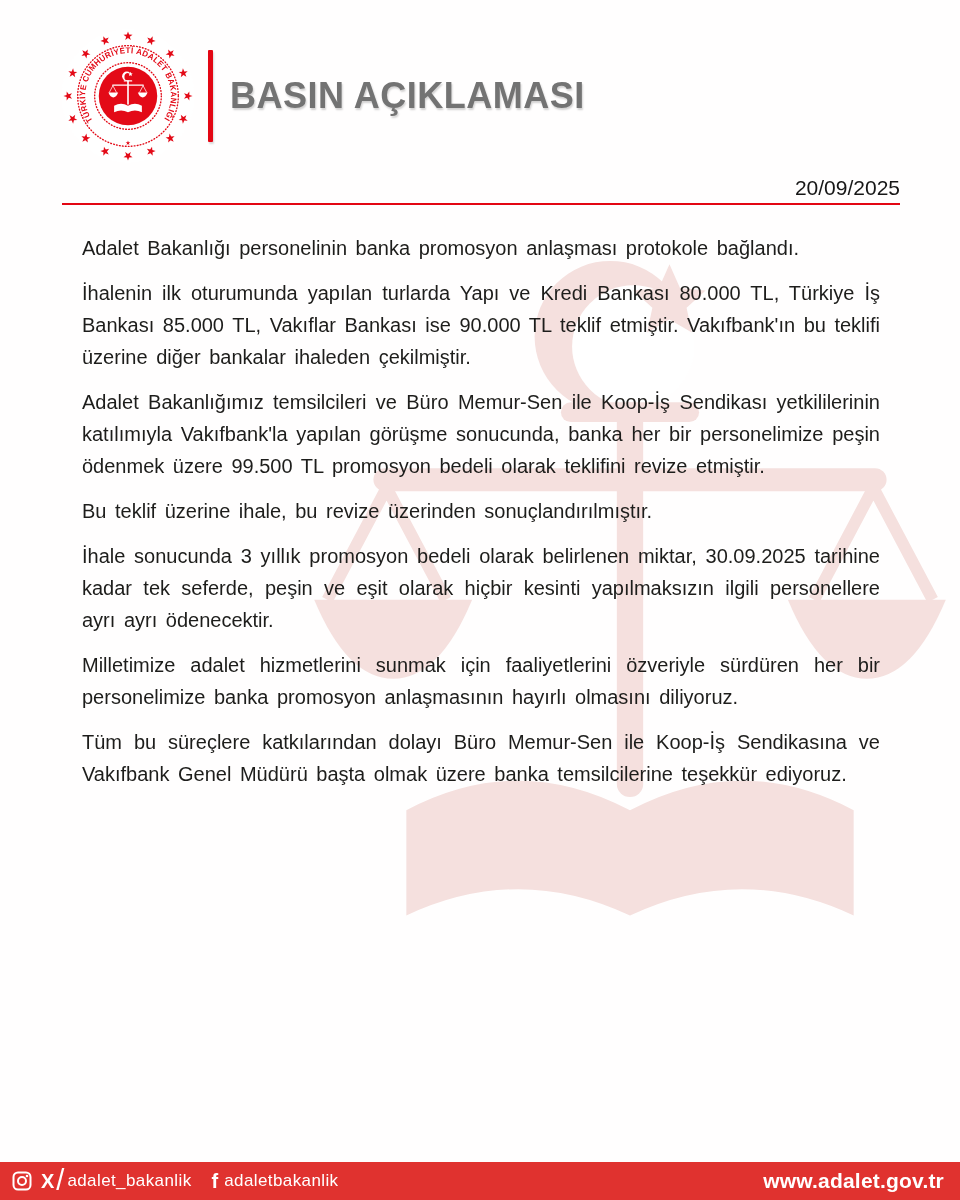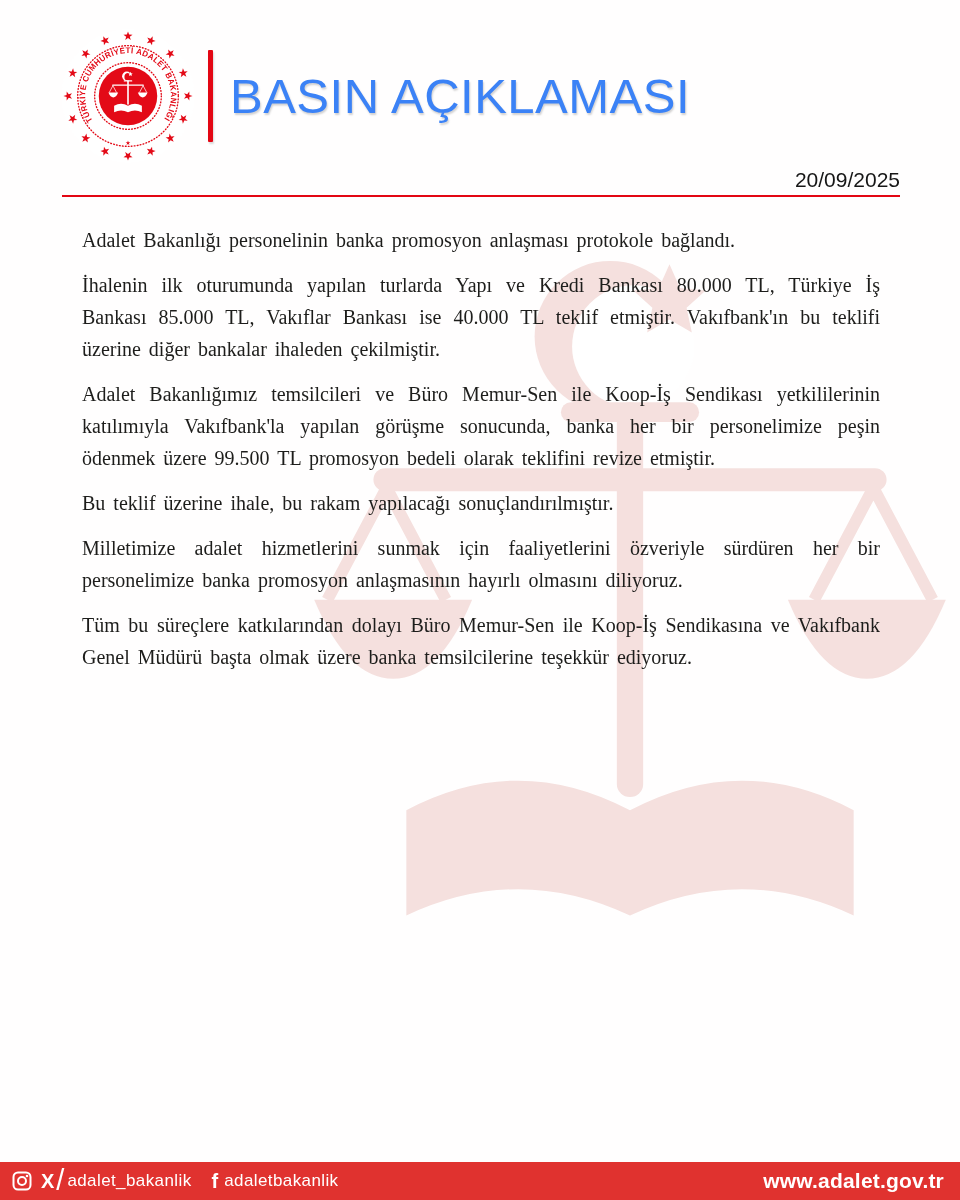--- a/index.html
+++ b/index.html
@@ -6,31 +6,31 @@
   body{width:960px;height:1200px;font-family:"Liberation Sans",sans-serif;}
   .page{position:relative;width:960px;height:1200px;background:#fffefe;overflow:hidden;}
 
   
   .watermark{position:absolute;left:235px;top:205px;z-index:0;}
 
   
   .header{position:relative;z-index:1;display:flex;align-items:center;padding:28px 0 0 60px;}
   .seal{width:136px;height:136px;flex:0 0 auto;}
   .vbar{width:5px;height:92px;background:#E30613;margin:0 17px 0 12px;border-radius:1px;box-shadow:1px 2px 2px rgba(0,0,0,.15);}
-  .title{font-size:49px;font-weight:400;color:#3b82f6;letter-spacing:.5px;
+  .title{font-size:36px;font-weight:700;color:#737373;letter-spacing:.5px;
          text-shadow:1px 2px 2px rgba(0,0,0,.18);white-space:nowrap;}
 
-  .date-row{position:relative;z-index:1;text-align:right;margin:4px 60px 0 62px;
+  .date-row{position:relative;z-index:1;text-align:right;margin:12px 60px 0 62px;
             font-size:21px;color:#161616;}
   .red-line{position:relative;z-index:1;border:none;border-top:2.5px solid #E30613;
             margin:3px 60px 0 62px;}
 
   
   .content{position:relative;z-index:1;margin:27px 80px 0 82px;
-           font-size:20px;line-height:32px;color:#1D1D1B;text-align:justify;word-spacing:3px;font-family:Liberation Serif, serif;}
+           font-size:20px;line-height:32px;color:#1D1D1B;text-align:justify;word-spacing:3px;}
   .content p{margin:0 0 13px 0;}
 
   
   .footer{position:absolute;left:0;right:0;bottom:0;height:38px;background:#E0322F;z-index:2;
           display:flex;align-items:center;justify-content:space-between;padding:0 16px 0 12px;box-sizing:border-box;}
   .social{display:flex;align-items:center;color:#fff;}
   .social .icon{display:inline-flex;align-items:center;justify-content:center;}
   .handle{font-size:17px;font-weight:normal;letter-spacing:.4px;color:#fff;}
   .x-logo{font-size:20px;font-weight:bold;color:#fff;margin-left:9px;}
   .slash{font-size:29px;font-weight:300;color:#fff;margin:0 3px 0 2px;line-height:1;transform:translateY(-1px);}
@@ -108,23 +108,24 @@
     </svg>
     <div class="vbar"></div>
     <div class="title">BASIN AÇIKLAMASI</div>
   </div>
 
   <div class="date-row">20/09/2025</div>
   <hr class="red-line">
 
   <div class="content">
     <p>Adalet Bakanlığı personelinin banka promosyon anlaşması protokole bağlandı.</p>
-    <p>İhalenin ilk oturumunda yapılan turlarda Yapı ve Kredi Bankası 80.000 TL, Türkiye İş Bankası 85.000 TL, Vakıflar Bankası ise 40.000 TL teklif etmiştir. Vakıfbank'ın bu teklifi üzerine diğer bankalar ihaleden çekilmiştir.</p>
+    <p>İhalenin ilk oturumunda yapılan turlarda Yapı ve Kredi Bankası 80.000 TL, Türkiye İş Bankası 85.000 TL, Vakıflar Bankası ise 90.000 TL teklif etmiştir. Vakıfbank'ın bu teklifi üzerine diğer bankalar ihaleden çekilmiştir.</p>
     <p>Adalet Bakanlığımız temsilcileri ve Büro Memur-Sen ile Koop-İş Sendikası yetkililerinin katılımıyla Vakıfbank'la yapılan görüşme sonucunda, banka her bir personelimize peşin ödenmek üzere 99.500 TL promosyon bedeli olarak teklifini revize etmiştir.</p>
-    <p>Bu teklif üzerine ihale, bu rakam yapılacağı sonuçlandırılmıştır.</p>
+    <p>Bu teklif üzerine ihale, bu revize üzerinden sonuçlandırılmıştır.</p>
+    <p>İhale sonucunda 3 yıllık promosyon bedeli olarak belirlenen miktar, 30.09.2025 tarihine kadar tek seferde, peşin ve eşit olarak hiçbir kesinti yapılmaksızın ilgili personellere ayrı ayrı ödenecektir.</p>
     <p>Milletimize adalet hizmetlerini sunmak için faaliyetlerini özveriyle sürdüren her bir personelimize banka promosyon anlaşmasının hayırlı olmasını diliyoruz.</p>
     <p>Tüm bu süreçlere katkılarından dolayı Büro Memur-Sen ile Koop-İş Sendikasına ve Vakıfbank Genel Müdürü başta olmak üzere banka temsilcilerine teşekkür ediyoruz.</p>
   </div>
 
   <div class="footer">
     <div class="social">
       <span class="icon">
         <svg width="20" height="20" viewBox="0 0 20 20">
           <rect x="1.5" y="1.5" width="17" height="17" rx="4.5" fill="none" stroke="#fff" stroke-width="2"></rect>
           <circle cx="10" cy="10" r="4" fill="none" stroke="#fff" stroke-width="2"></circle>

